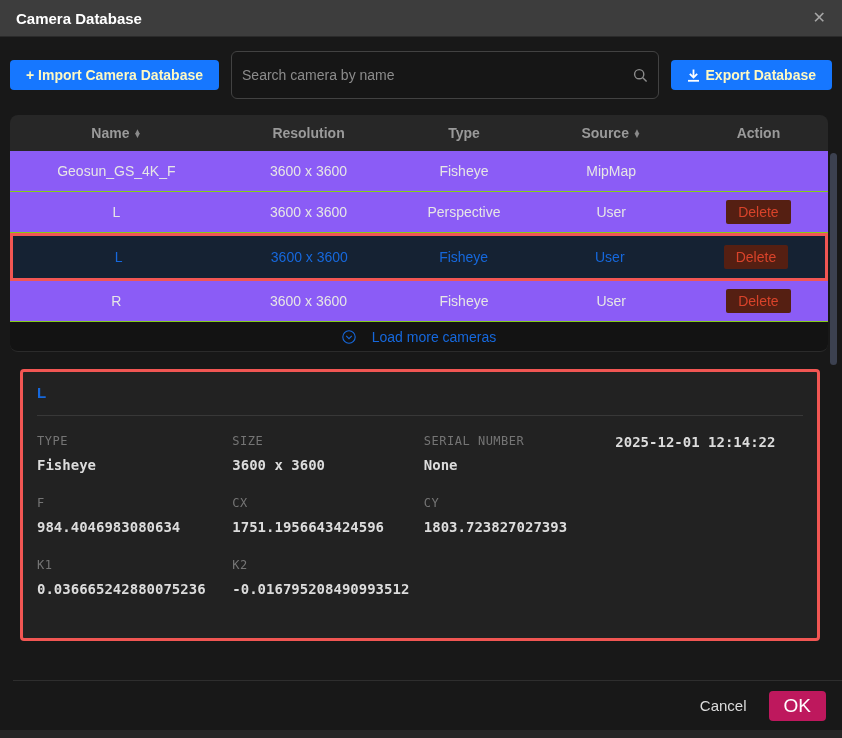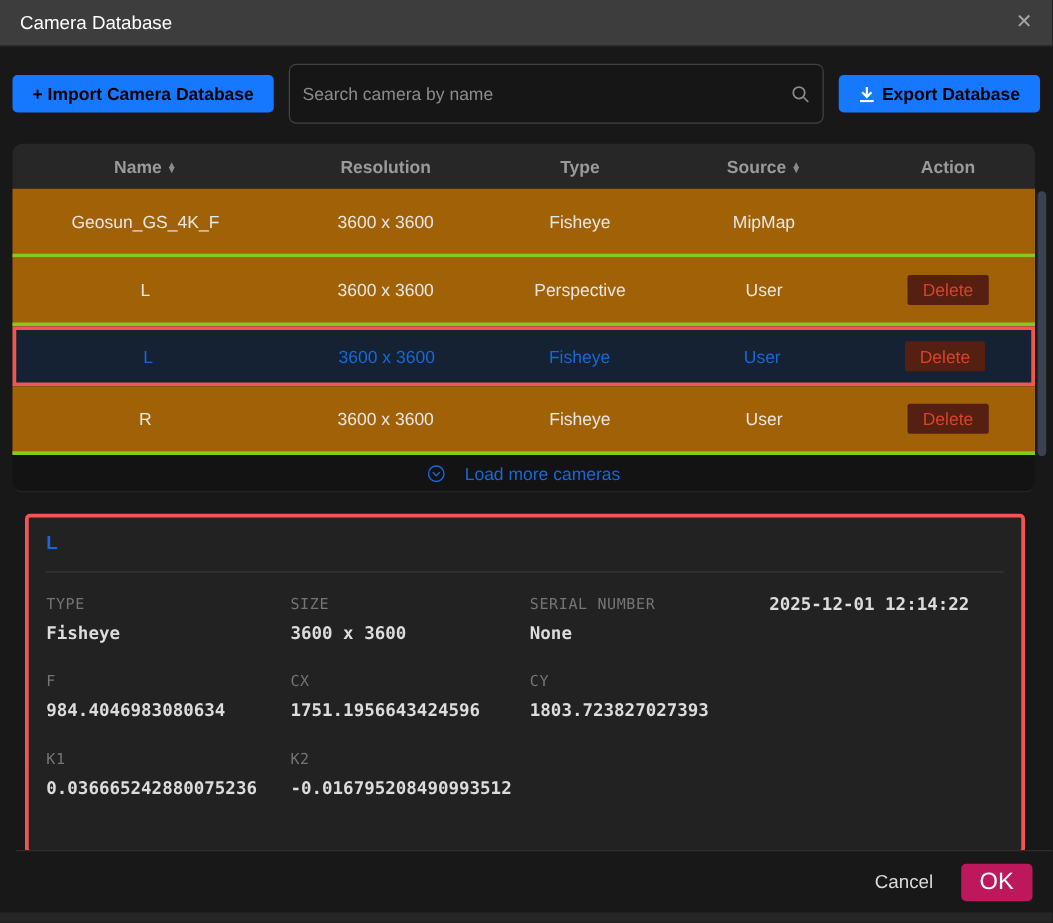--- a/index.html
+++ b/index.html
@@ -10,29 +10,29 @@
     color:#e6e6e6;
     overflow:hidden;
     position:relative;
   }
   
   .titlebar {
     height:37px; background:#3d3d3d;
     display:flex; align-items:center; justify-content:space-between;
     padding:0 16px; border-bottom:1px solid #2a2a2a;
   }
-  .titlebar .title { font-size:15px; font-weight:normal; color:#ffffff; }
+  .titlebar .title { font-size:15px; font-weight:bold; color:#ffffff; }
   .close-btn { color:#a6a6a6; font-size:16px; cursor:pointer; line-height:1; }
   
   .toolbar {
     display:flex; align-items:center; gap:12px;
     padding:14px 10px 16px 10px;
   }
   .btn-primary {
-    background:#1677ff; color:#000000; border:none; border-radius:4px;
+    background:#1677ff; color:#fef9c3; border:none; border-radius:4px;
     font-size:14px; font-weight:bold; height:30px; padding:0 16px;
     display:inline-flex; align-items:center; gap:6px; cursor:pointer;
     font-family:"Liberation Sans", sans-serif;
   }
   .search-wrap {
     flex:1; height:48px; background:#161616;
     border:1px solid #424242; border-radius:6px;
     display:flex; align-items:center; padding:0 10px;
   }
   .search-wrap input {
@@ -46,22 +46,22 @@
   .thead {
     display:grid; grid-template-columns:26% 21% 17% 19% 17%;
     background:#272727; height:36px; align-items:center;
     border-radius:8px 8px 0 0; color:#9a9a9a; font-size:14px; font-weight:bold;
     text-align:center;
   }
   .sort-icon { display:inline-block; font-size:8px; color:#8a8a8a; line-height:0.55; vertical-align:middle; margin-left:4px; }
   .sort-icon span { display:block; }
   .trow {
     display:grid; grid-template-columns:26% 21% 17% 19% 17%;
-    background:#a16207; height:55px; align-items:center; text-align:center;
-    font-size:14px; color:#e6e6e6; border-bottom:3px solid #84cc16;
+    background:#8b5cf6; height:41px; align-items:center; text-align:center;
+    font-size:14px; color:#e6e6e6; border-bottom:1px solid #84cc16;
   }
   .trow.selected {
     background:#152233; color:#1668dc;
     border:3px solid #f15653; height:48px;
   }
   .delete-btn {
     background:#551f12; color:#d9432a; border:none; border-radius:2px;
     font-size:14px; padding:4px 12px; cursor:pointer;
     font-family:"Liberation Sans", sans-serif;
   }

